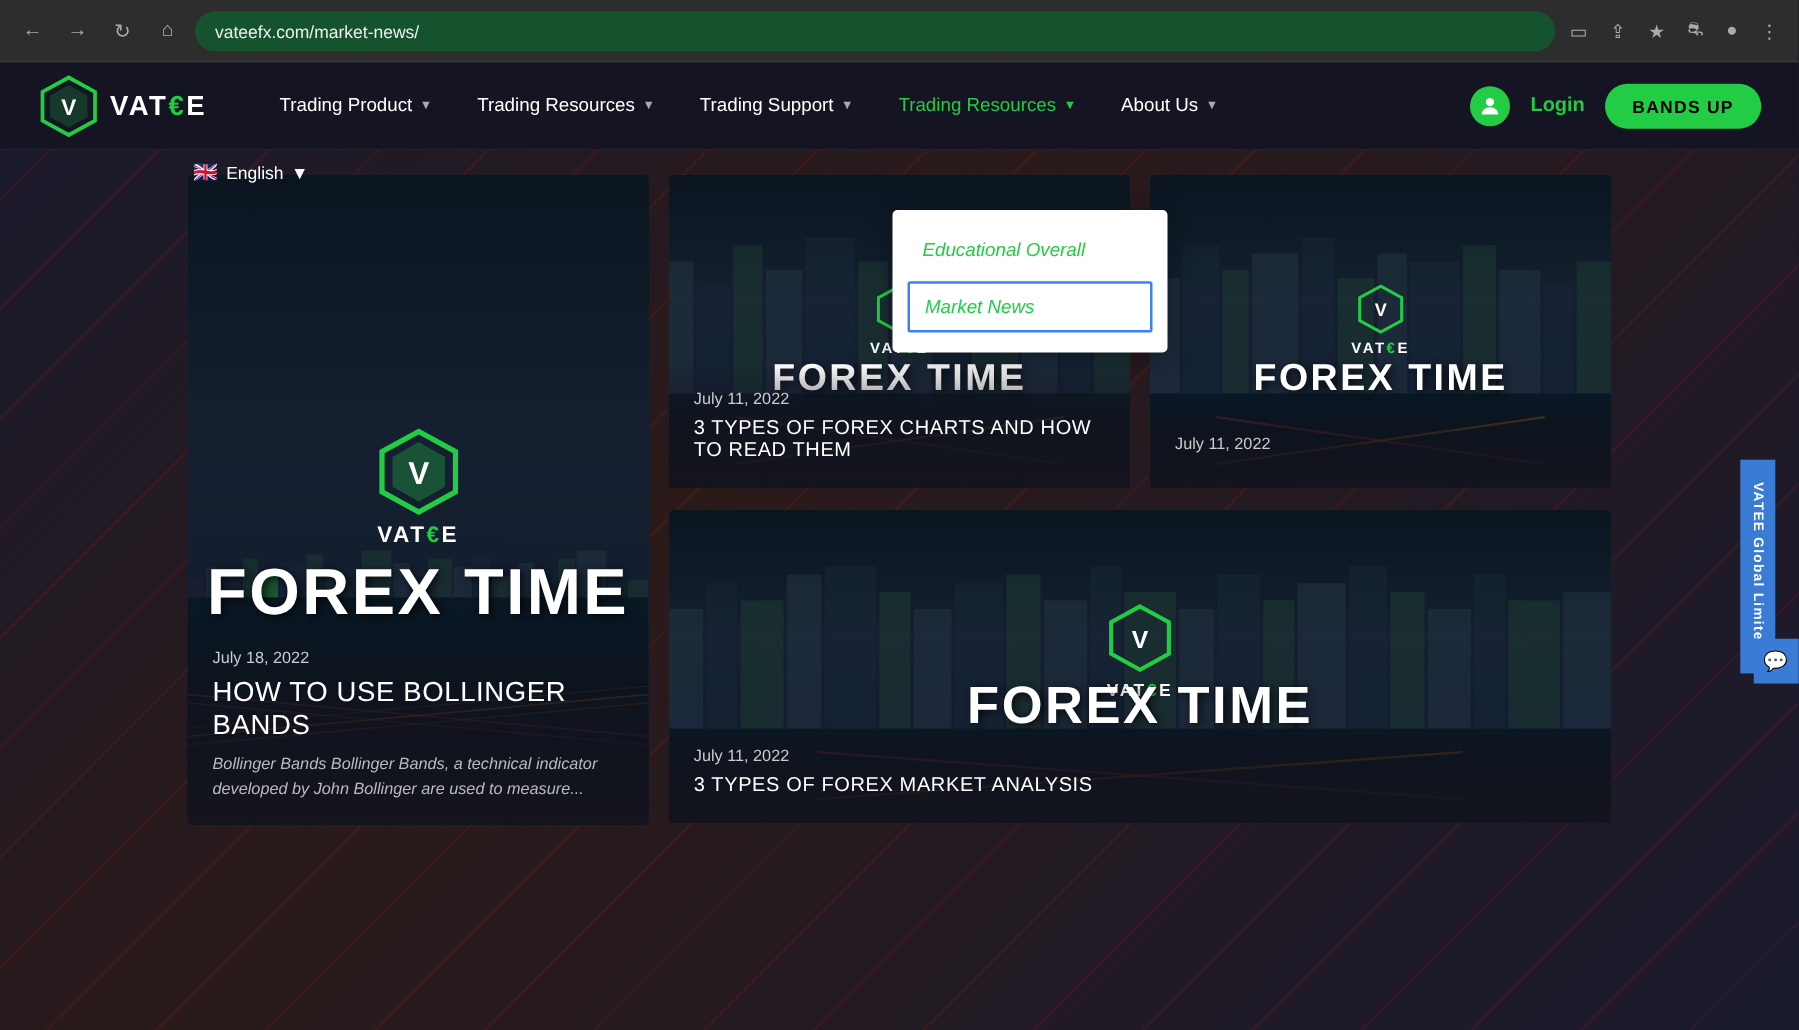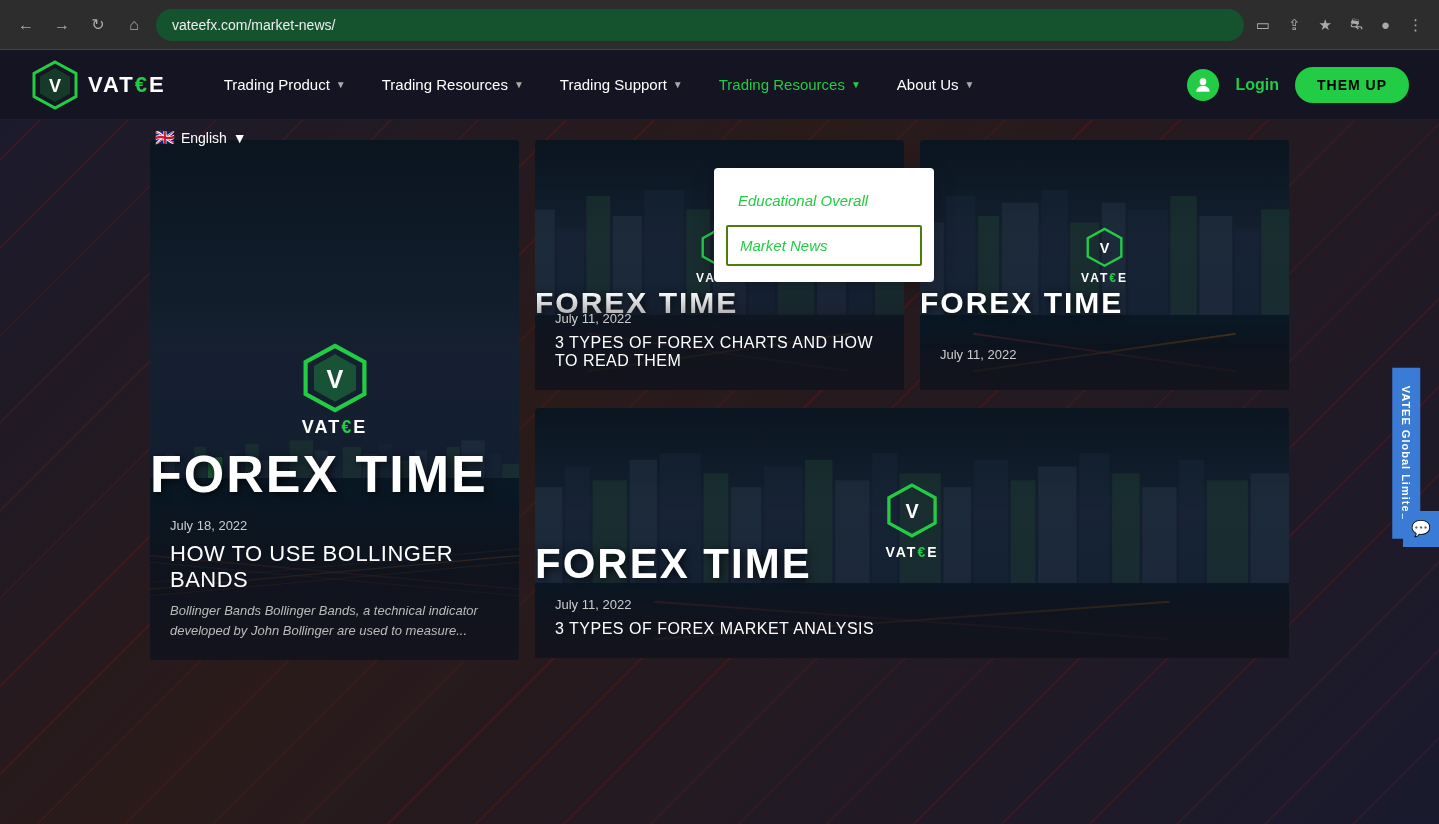--- a/index.html
+++ b/index.html
@@ -201,21 +201,21 @@
     }
     .dropdown-item {
       padding: 12px 24px;
       font-size: 15px;
       cursor: pointer;
       color: #333;
       font-style: italic;
     }
     .dropdown-item.active {
       color: #22cc44;
-      border: 2px solid #4d7c0f;
+      border: 2px solid #3b82f6;
       margin: 4px 12px;
       padding: 10px 12px;
       border-radius: 2px;
     }
     .dropdown-item.educational {
       color: #22cc44;
       font-weight: 500;
     }
 
     
@@ -289,20 +289,21 @@
       font-size: 18px;
       font-weight: bold;
       letter-spacing: 2px;
     }
     .card-logo-text span { color: #22cc44; }
 
     .forex-time {
       position: absolute;
       bottom: 30%;
       left: 0; right: 0;
+      text-align: center;
       color: white;
       font-size: 52px;
       font-weight: 900;
       letter-spacing: 2px;
       text-shadow: 2px 2px 8px rgba(0,0,0,0.8);
     }
     .forex-time.small {
       font-size: 30px;
       bottom: 28%;
     }
@@ -400,21 +401,21 @@
     </nav>
 
     <div class="header-right">
       <div class="user-icon">
         <svg width="20" height="20" viewBox="0 0 24 24" fill="white">
           <circle cx="12" cy="8" r="4"></circle>
           <path d="M4 20c0-4 3.6-7 8-7s8 3 8 7" fill="white"></path>
         </svg>
       </div>
       <button class="login-btn">Login</button>
-      <button class="signup-btn">THEM UP</button>
+      <button class="signup-btn">BANDS UP</button>
     </div>
   </div>
 
   <div class="lang-selector">
     <span class="flag">🇬🇧</span>
     <span>English</span>
     <span>▼</span>
   </div>
 
   <div class="dropdown-menu">

